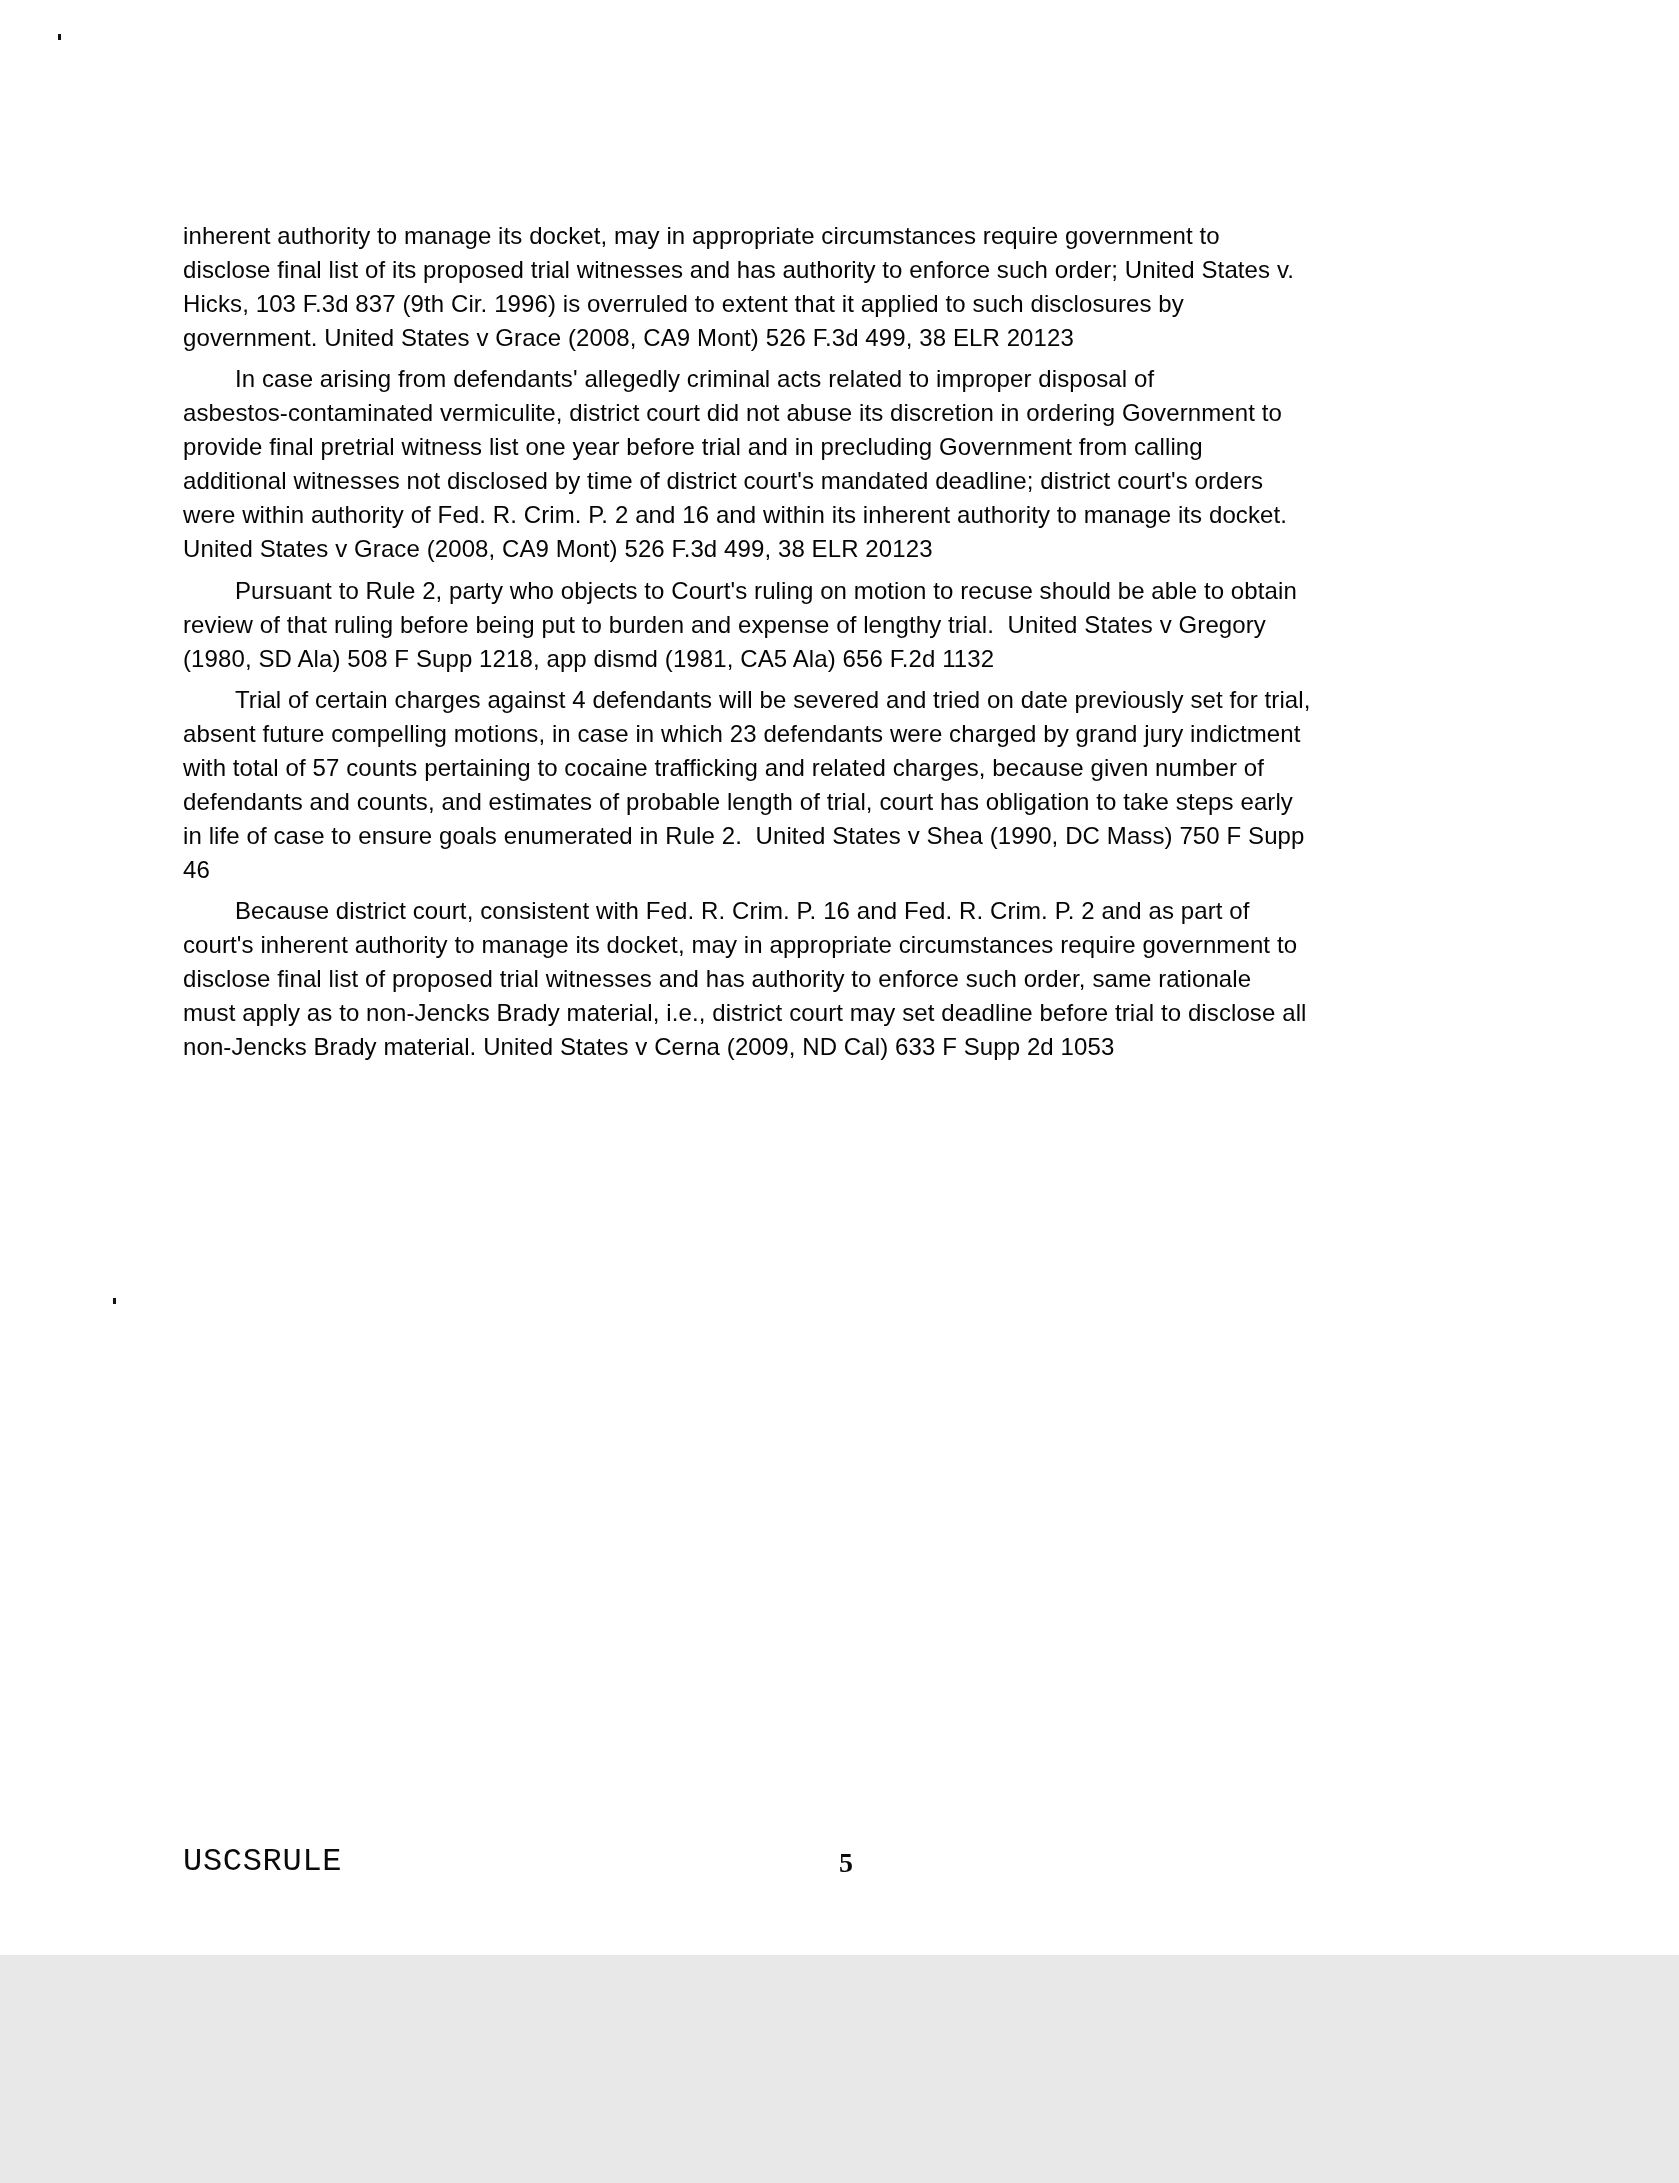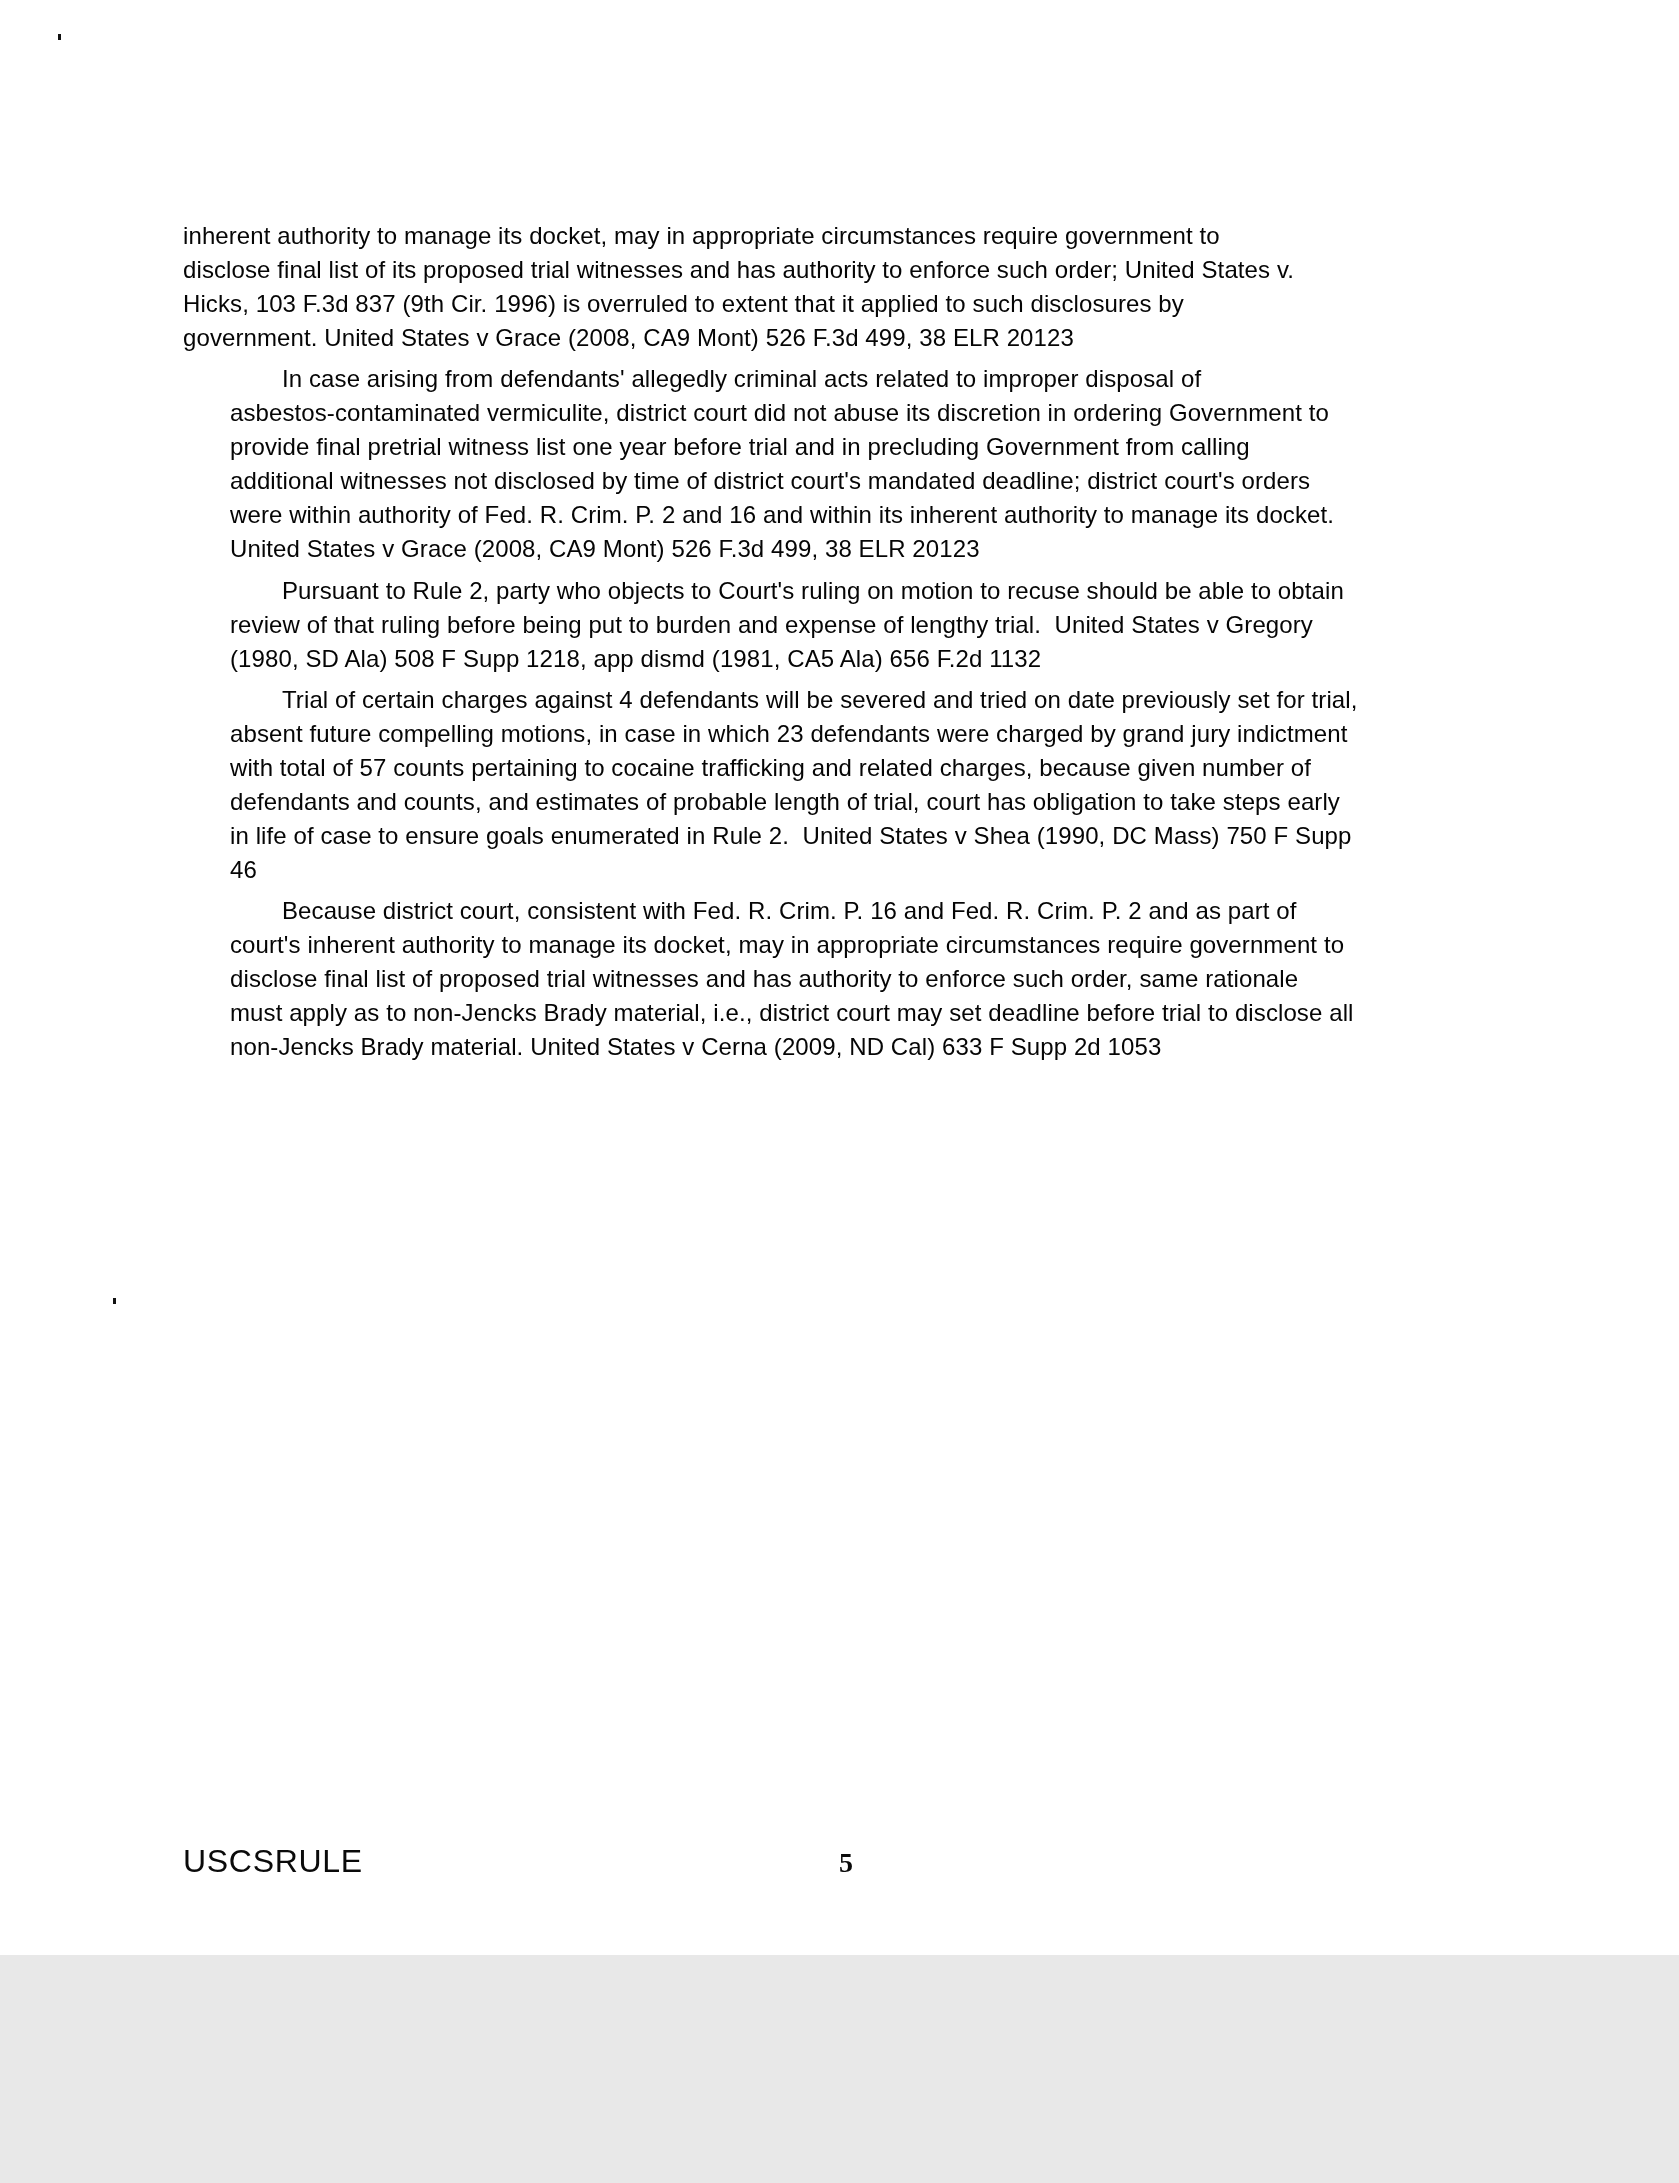--- a/index.html
+++ b/index.html
@@ -28,28 +28,27 @@
     line-height: 34px;
     color: #050505;
     letter-spacing: 0.1px;
   }
   .para {
     white-space: pre-wrap;
     margin: 0 0 7.3px 0;
   }
   .para.indent {
     text-indent: 52px;
-    margin-left: 47px;
   }
   
   .footer-doccode {
     position: absolute;
     left: 183px;
     top: 1843px;
-    font-family: Liberation Sans, sans-serif;
+    font-family: Liberation Mono, monospace;
     font-size: 32px;
     letter-spacing: 0.7px;
     color: #0a0a0a;
   }
   .footer-pagenum {
     position: absolute;
     left: 839px;
     top: 1847px;
     font-family: "Liberation Serif", serif;
     font-size: 28px;

